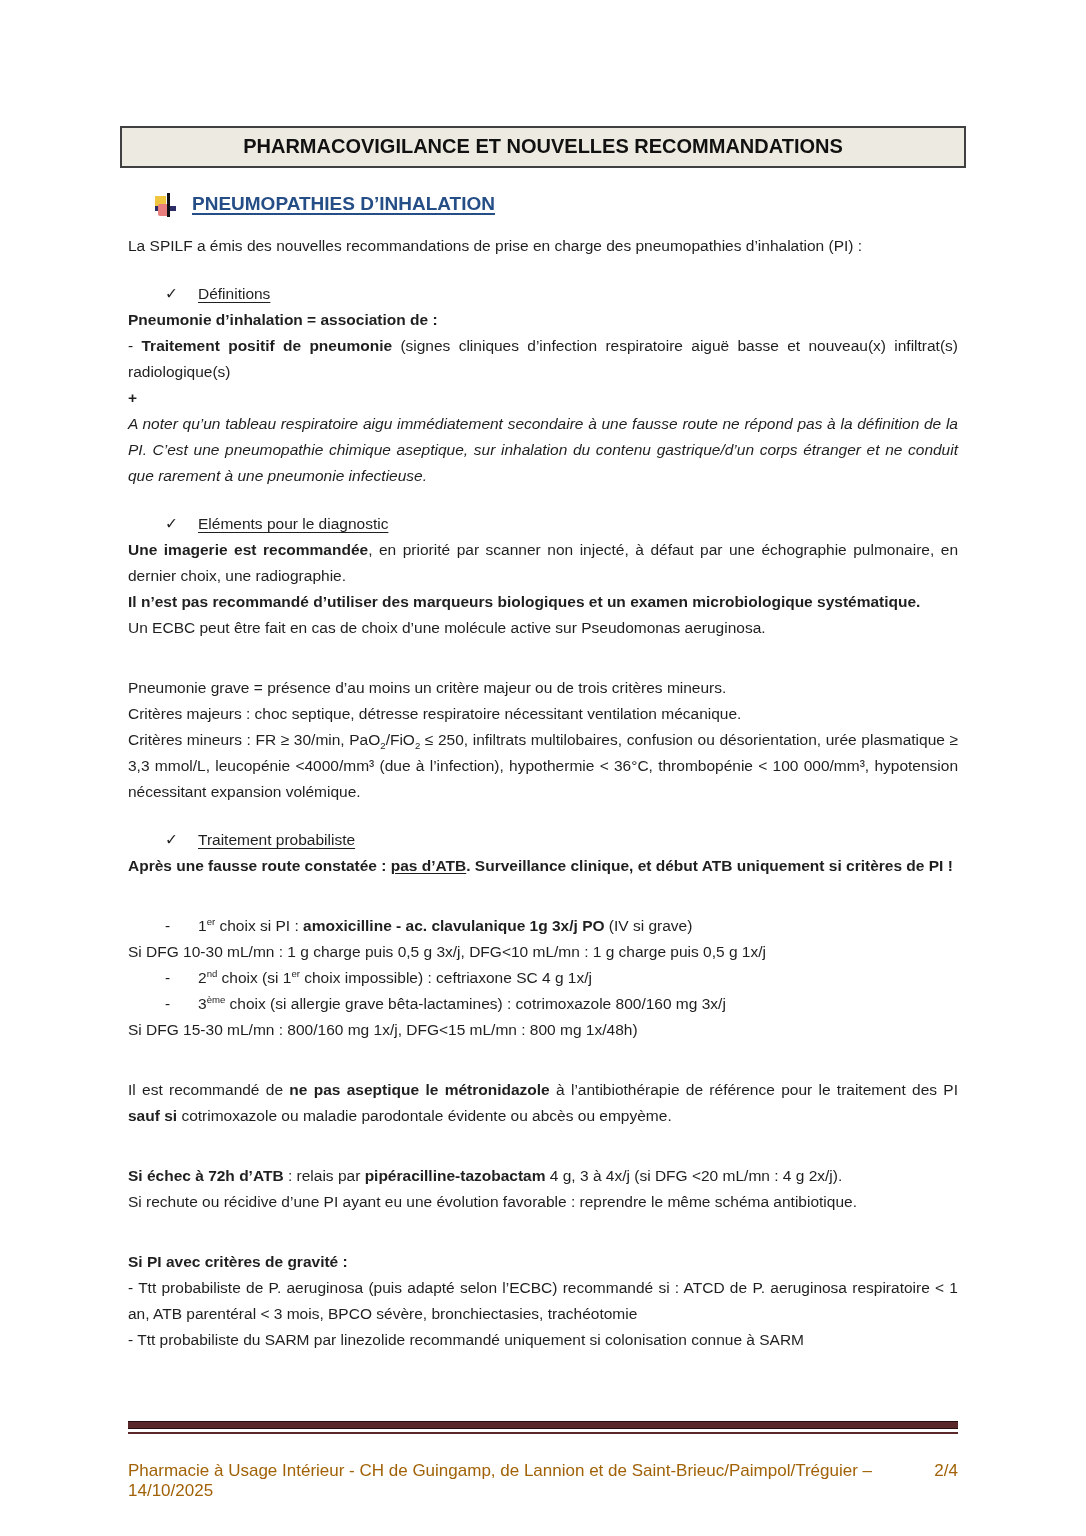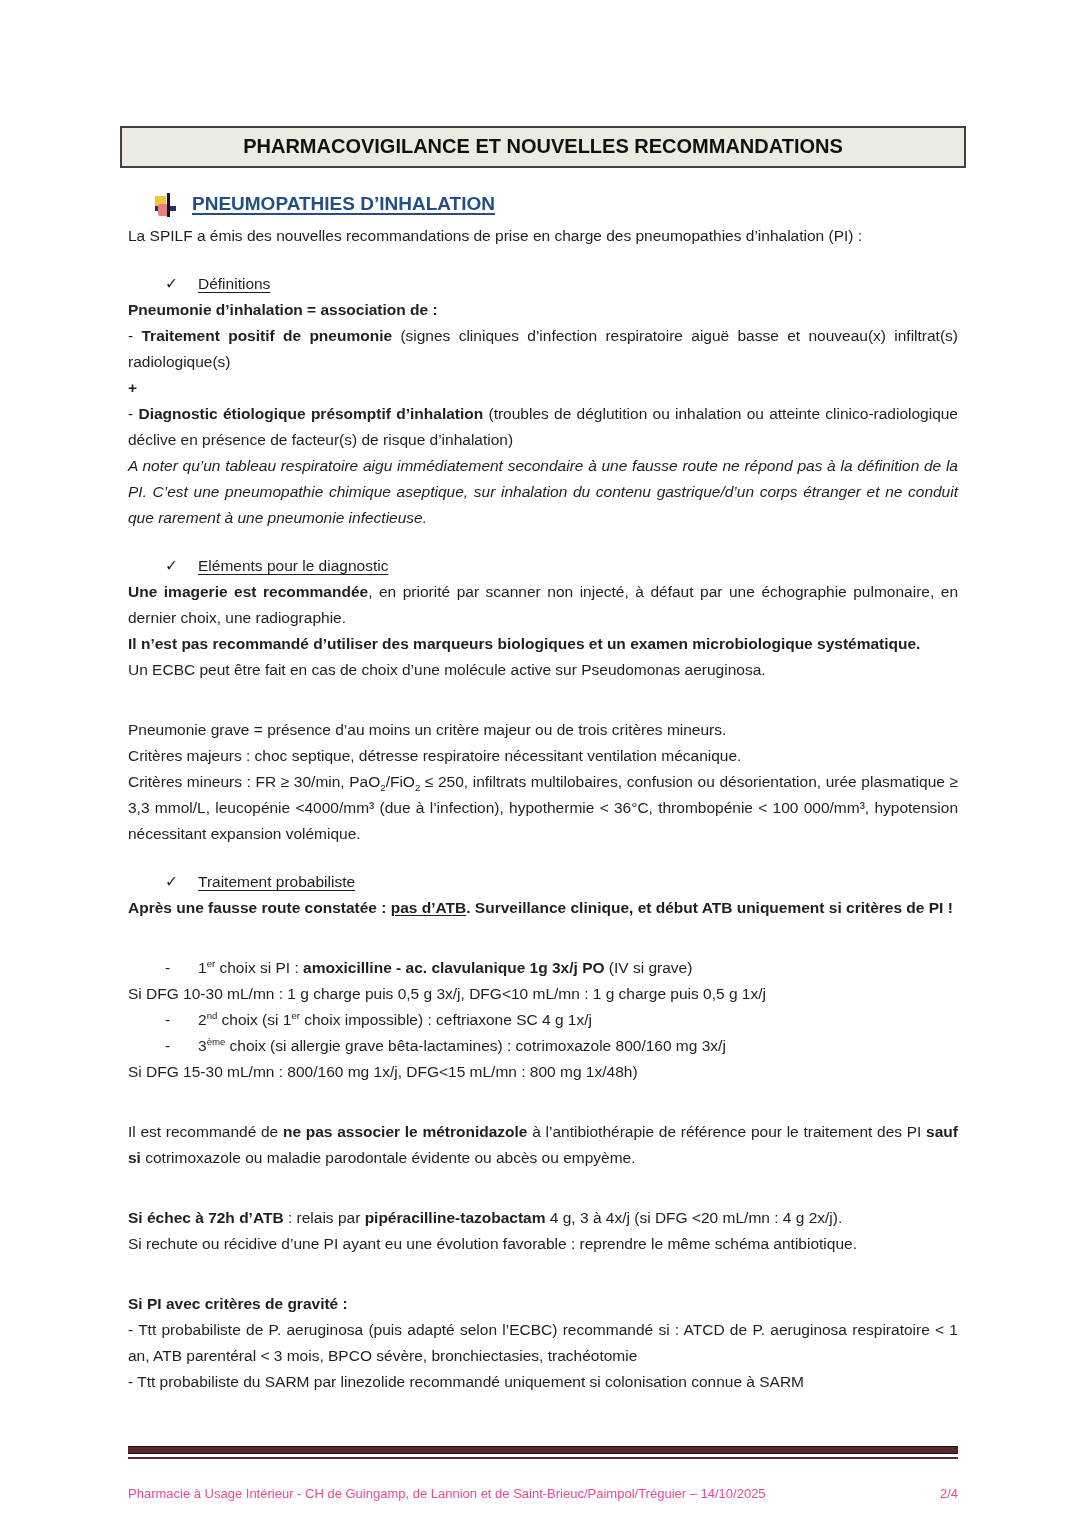--- a/index.html
+++ b/index.html
@@ -46,41 +46,41 @@
     text-decoration-thickness:2px;
     text-underline-offset:3px;
   }
   
   .flag-icon{position:relative;width:22px;height:24px;flex:none;display:inline-block;}
   .flag-icon .fy{position:absolute;left:0;top:3px;width:11px;height:11px;background:#F0C53F;}
   .flag-icon .fb{position:absolute;left:0;top:13px;width:21px;height:5px;background:#2C2C66;}
   .flag-icon .fp{position:absolute;left:3px;top:11px;width:12px;height:12px;background:#E87E7E;border-radius:2px;}
   .flag-icon .fs{position:absolute;left:12px;top:0;width:3px;height:24px;background:#101018;}
 
-  .doc-body{margin-top:2px;}
+  .doc-body{margin-top:12px;}
   .para{margin:0;font-size:15.5px;line-height:26px;}
   .just{text-align:justify;}
   .b{font-weight:bold;text-align:right;}
   .i{font-style:italic;}
   .u{text-decoration:underline;text-underline-offset:2px;}
   sup{font-size:.62em;line-height:0;}
   sub{font-size:.62em;line-height:0;}
 
   .check-head{padding-left:37px;font-size:15.5px;line-height:26px;margin:0;}
   .check-mark{display:inline-block;width:33px;color:#222;}
   .check-text{text-decoration:underline;text-underline-offset:3px;}
 
   .dash-item{display:flex;padding-left:37px;font-size:15.5px;line-height:26px;}
   .dash-mark{width:33px;flex:none;}
   .dash-content{flex:1;}
 
   .page-footer{margin-top:auto;padding-top:14px;}
   .rule-thick{height:6px;background:var(--maroon);border-top:1px solid var(--maroon-dark);border-bottom:1px solid var(--maroon-dark);}
   .rule-thin{height:2px;background:var(--maroon);margin-top:3px;}
-  .footer-row{display:flex;justify-content:space-between;font-size:13px;margin-top:27px;color:#ec4899;}
+  .footer-row{display:flex;justify-content:space-between;font-size:17px;margin-top:27px;color:#a16207;}
 </style>
 </head>
 <body>
 
 <div class="page">
 
   <div class="title-banner">
     <span>PHARMACOVIGILANCE ET NOUVELLES RECOMMANDATIONS</span>
   </div>
 
@@ -94,21 +94,20 @@
     <span class="section-title">PNEUMOPATHIES D’INHALATION</span>
   </div>
 
   <div class="doc-body">
       <p class="para just"><span>La SPILF a émis des nouvelles recommandations de prise en charge des pneumopathies d’inhalation (PI) :</span></p>
       <div style="height: 22px;"></div>
       <div class="check-head"><span class="check-mark">✓</span><span class="check-text">Définitions</span></div>
       <p class="para"><span class="b">Pneumonie d’inhalation = association de :</span></p>
       <p class="para just"><span>- </span><span class="b">Traitement positif de pneumonie</span><span> (signes cliniques d’infection respiratoire aiguë basse et nouveau(x) infiltrat(s) radiologique(s)</span></p>
       <p class="para"><span class="b">+</span></p>
-      <p class="para just"><span>- </span><span class="b">Diagnostic étiologique présomptif d’inhalation</span><span> (troubles de déglutition ou inhalation ou atteinte clinico-radiologique déclive en présence de facteur(s) de risque d’inhalation)</span></p>
       <p class="para just"><span class="i">A noter qu’un tableau respiratoire aigu immédiatement secondaire à une fausse route ne répond pas à la définition de la PI. C’est une pneumopathie chimique aseptique, sur inhalation du contenu gastrique/d’un corps étranger et ne conduit que rarement à une pneumonie infectieuse.</span></p>
       <div style="height: 22px;"></div>
       <div class="check-head"><span class="check-mark">✓</span><span class="check-text">Eléments pour le diagnostic</span></div>
       <p class="para just"><span class="b">Une imagerie est recommandée</span><span>, en priorité par scanner non injecté, à défaut par une échographie pulmonaire, en dernier choix, une radiographie.</span></p>
       <p class="para just"><span class="b">Il n’est pas recommandé d’utiliser des marqueurs biologiques et un examen microbiologique systématique.</span></p>
       <p class="para"><span>Un ECBC peut être fait en cas de choix d’une molécule active sur Pseudomonas aeruginosa.</span></p>
       <div style="height: 34px;"></div>
       <p class="para"><span>Pneumonie grave = présence d’au moins un critère majeur ou de trois critères mineurs.</span></p>
       <p class="para"><span>Critères majeurs : choc septique, détresse respiratoire nécessitant ventilation mécanique.</span></p>
       <p class="para just"><span>Critères mineurs : FR ≥ 30/min, PaO</span><sub>2</sub><span>/FiO</span><sub>2</sub><span> ≤ 250, infiltrats multilobaires, confusion ou désorientation, urée plasmatique ≥ 3,3 mmol/L, leucopénie &lt;4000/mm³ (due à l’infection), hypothermie &lt; 36°C, thrombopénie &lt; 100 000/mm³, hypotension nécessitant expansion volémique.</span></p>
@@ -124,21 +123,21 @@
       <div class="dash-item">
         <span class="dash-mark">-</span>
         <span class="dash-content"><span>2</span><sup>nd</sup><span> choix (si 1</span><sup>er</sup><span> choix impossible) : ceftriaxone SC 4 g 1x/j</span></span>
       </div>
       <div class="dash-item">
         <span class="dash-mark">-</span>
         <span class="dash-content"><span>3</span><sup>ème</sup><span> choix (si allergie grave bêta-lactamines) : cotrimoxazole 800/160 mg 3x/j</span></span>
       </div>
       <p class="para"><span>Si DFG 15-30 mL/mn : 800/160 mg 1x/j, DFG&lt;15 mL/mn : 800 mg 1x/48h)</span></p>
       <div style="height: 34px;"></div>
-      <p class="para just"><span>Il est recommandé de </span><span class="b">ne pas associer le métronidazole</span><span> à l’antibiothérapie de référence pour le traitement des PI </span><span class="b">sauf si</span><span> cotrimoxazole ou maladie parodontale évidente ou abcès ou empyème.</span></p>
+      <p class="para just"><span>Il est recommandé de </span><span class="b">ne pas aseptique le métronidazole</span><span> à l’antibiothérapie de référence pour le traitement des PI </span><span class="b">sauf si</span><span> cotrimoxazole ou maladie parodontale évidente ou abcès ou empyème.</span></p>
       <div style="height: 34px;"></div>
       <p class="para just"><span class="b">Si échec à 72h d’ATB</span><span> : relais par </span><span class="b">pipéracilline-tazobactam</span><span> 4 g, 3 à 4x/j (si DFG &lt;20 mL/mn : 4 g 2x/j).</span></p>
       <p class="para just"><span>Si rechute ou récidive d’une PI ayant eu une évolution favorable : reprendre le même schéma antibiotique.</span></p>
       <div style="height: 34px;"></div>
       <p class="para"><span class="b">Si PI avec critères de gravité :</span></p>
       <p class="para just"><span>- Ttt probabiliste de P. aeruginosa (puis adapté selon l’ECBC) recommandé si : ATCD de P. aeruginosa respiratoire &lt; 1 an, ATB parentéral &lt; 3 mois, BPCO sévère, bronchiectasies, trachéotomie</span></p>
       <p class="para"><span>- Ttt probabiliste du SARM par linezolide recommandé uniquement si colonisation connue à SARM</span></p>
     </div>
 
   <div class="page-footer">

